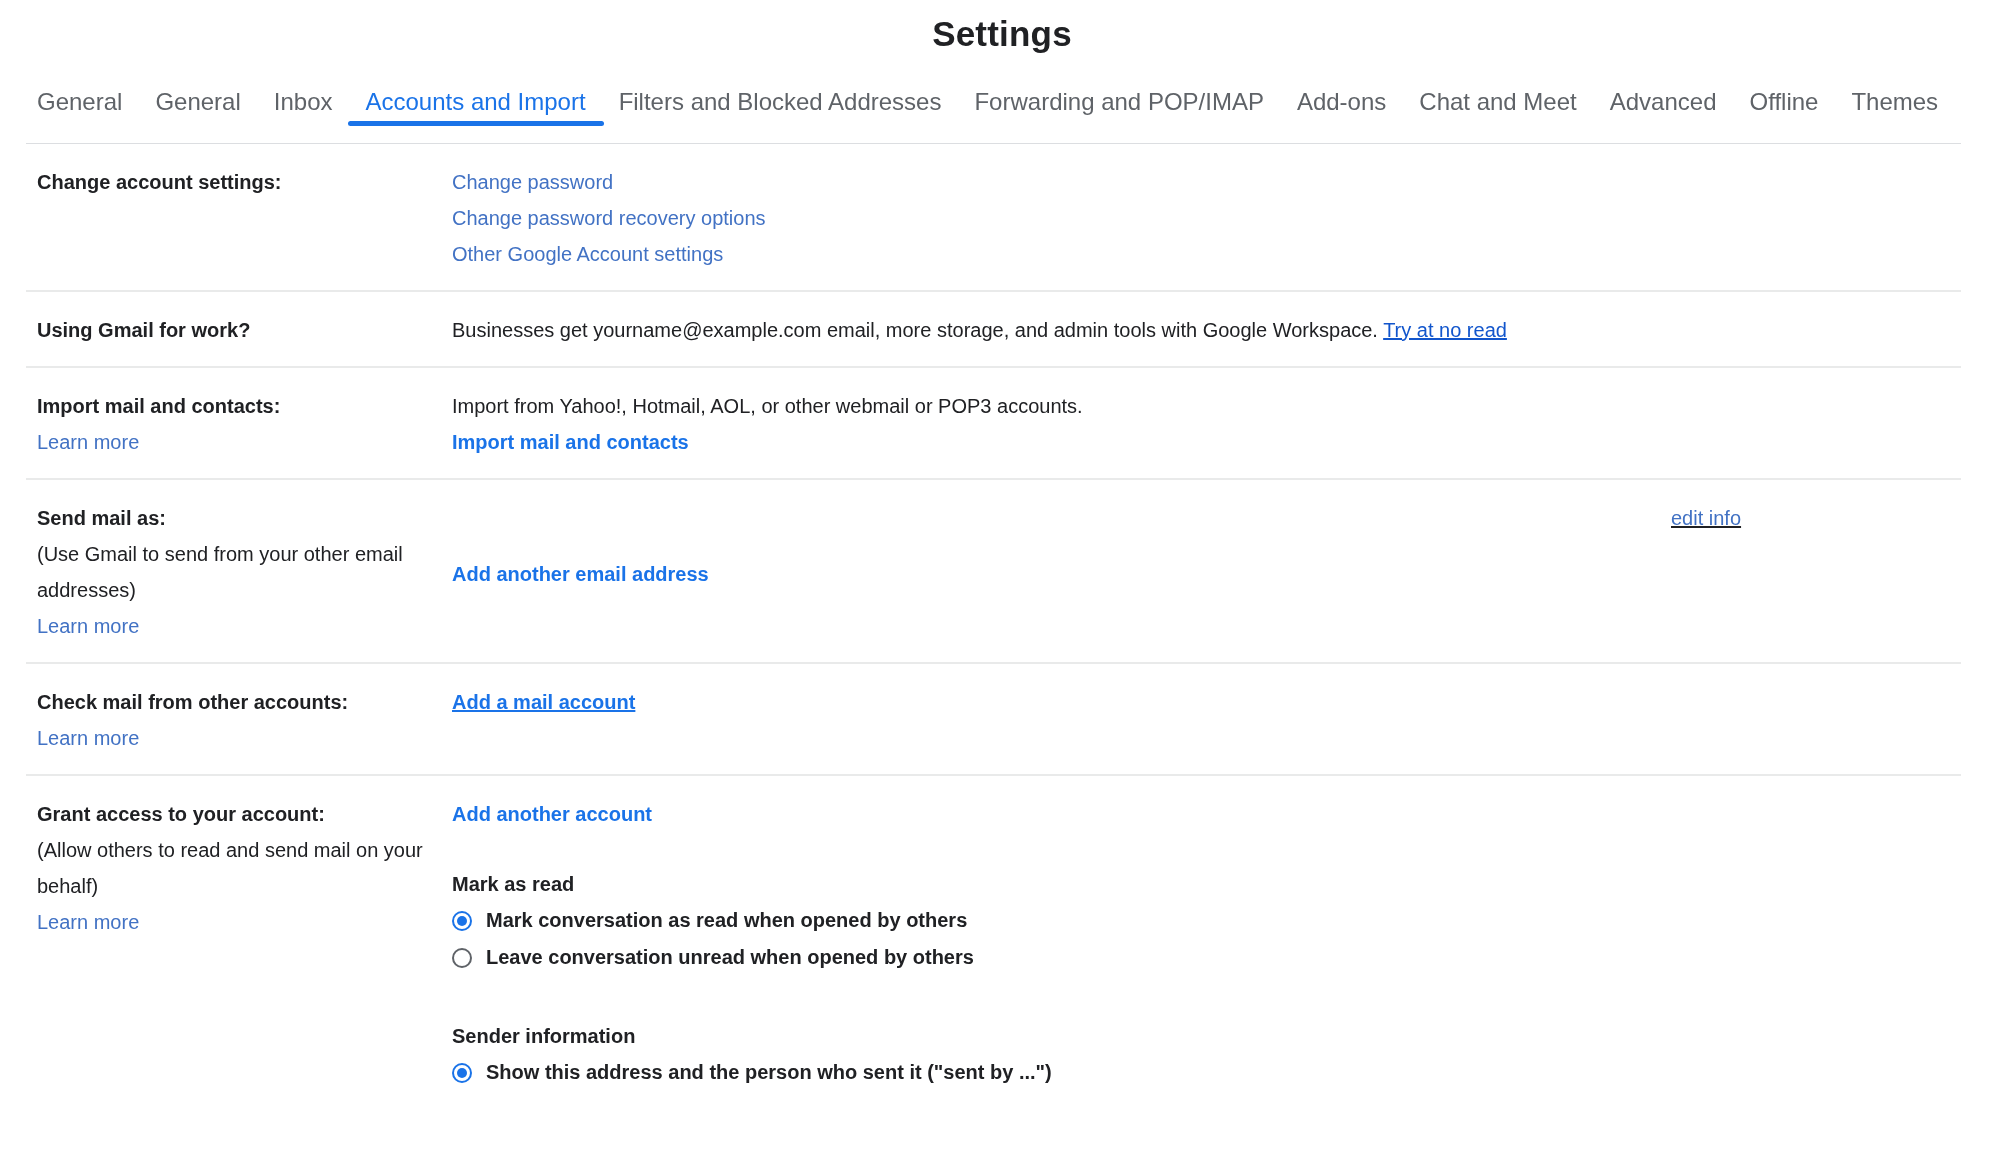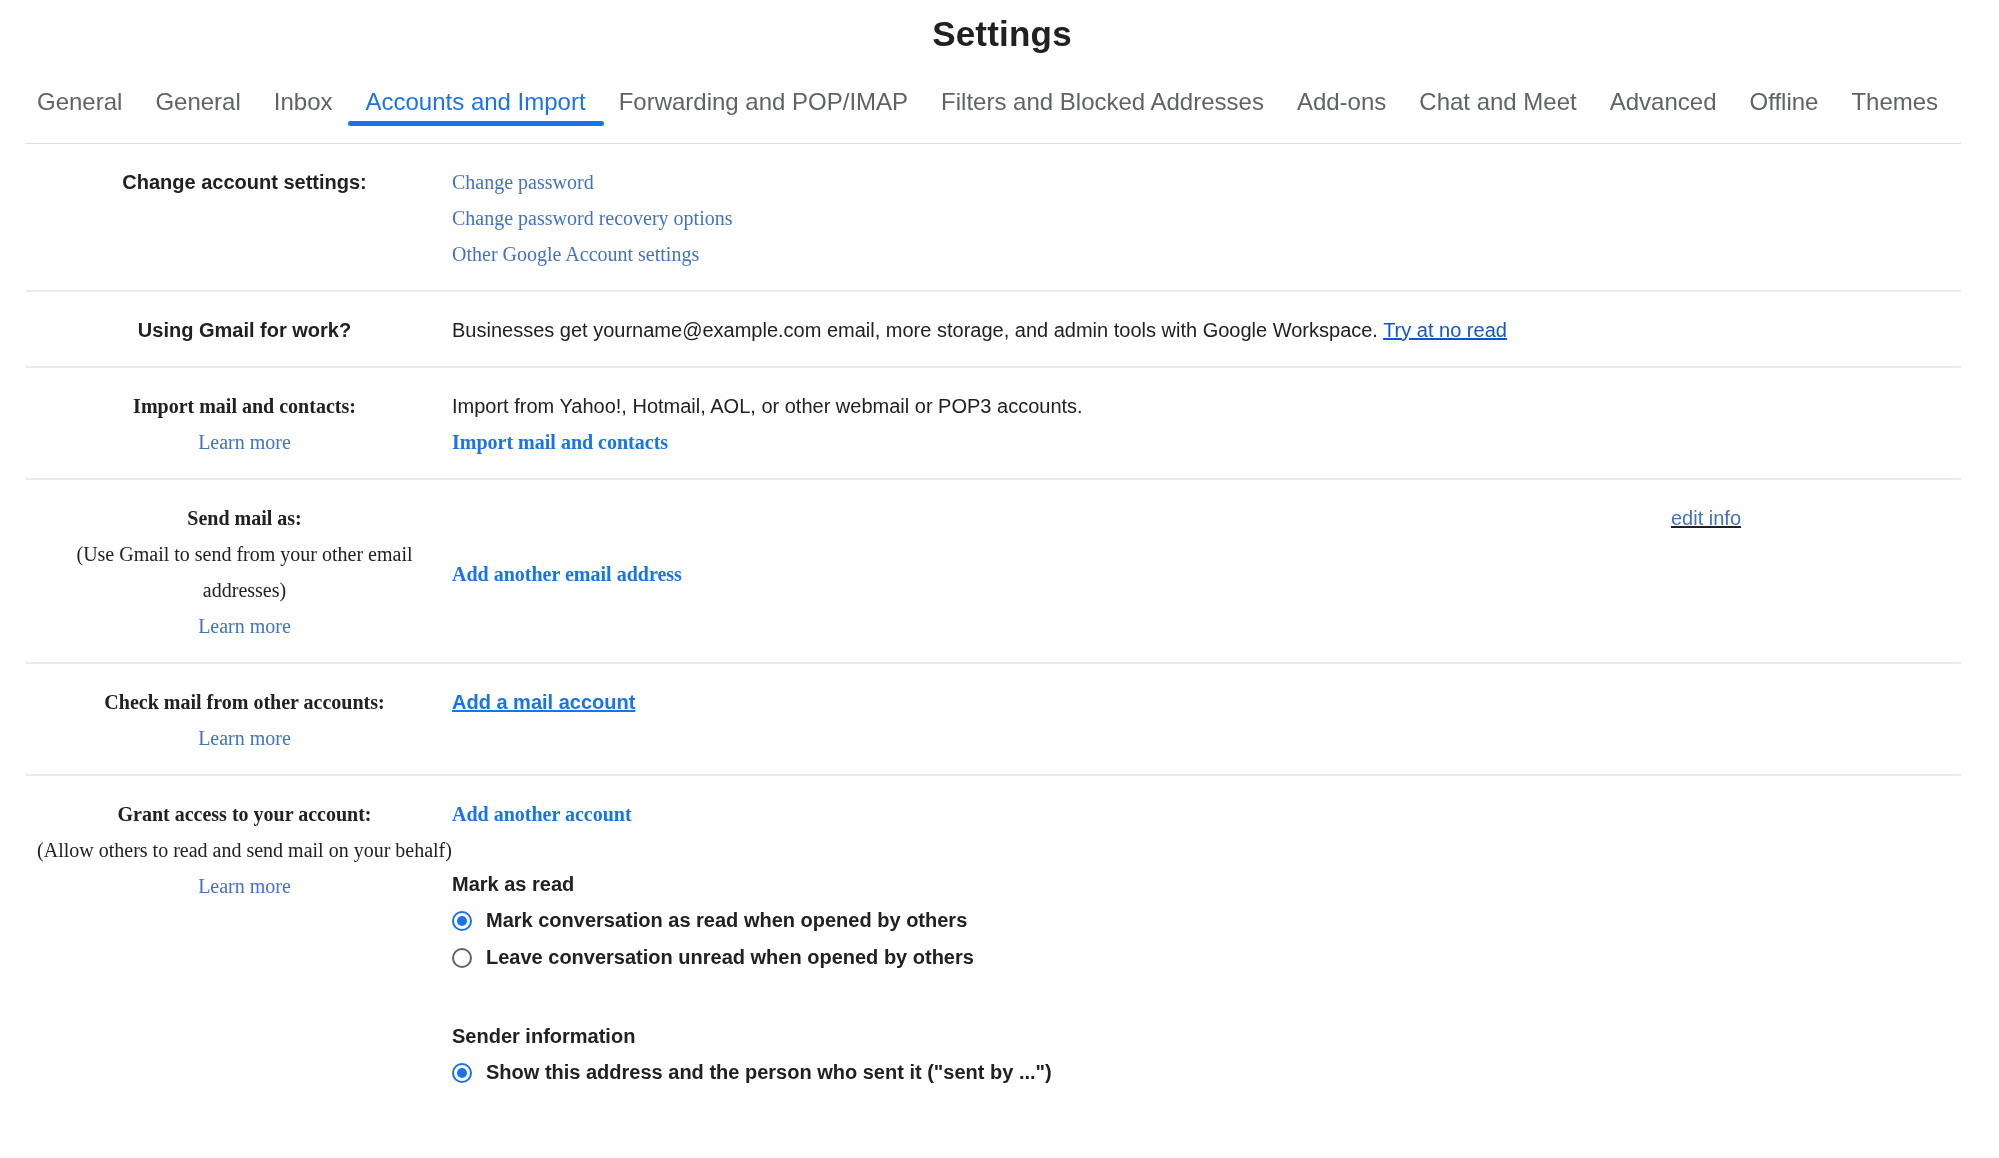--- a/index.html
+++ b/index.html
@@ -49,31 +49,31 @@
   }
   
   .content { margin: 0 38px 0 26px; }
   .settings-row {
     display: flex;
     padding: 20px 0 18px 11px;
     font-size: 20px;
     line-height: 36px;
   }
   .settings-row + .settings-row { border-top: 2px solid #e9eaea; }
-  .row-label { width: 415px; flex-shrink: 0; text-align: center; }
+  .row-label { width: 415px; flex-shrink: 0; }
   .row-label .label { font-weight: 700; color: #202124; }
   .row-content { flex: 1 1 auto; min-width: 0; }
   .row-right { width: 290px; flex-shrink: 0; text-decoration: underline; }
 
   a, .link {
     color: #4272c4;
     text-decoration: none;
     cursor: pointer;
   }
-  .link-block { display: block; font-family: Liberation Serif, serif; }
+  .link-block { display: block; }
   .link-underline { color: #1155cc; text-decoration: underline; }
   .action-link { color: #1a73e8; font-weight: 700; }
   .action-underline { color: #1a73e8; font-weight: 700; text-decoration: underline; }
   .note { color: #202124; }
 
   .mid-offset { margin-top: 56px; }
 
   .group-heading { font-weight: 700; margin-top: 36px; }
   .group-heading.first { margin-top: 34px; }
   .group-heading.second { margin-top: 42px; }
@@ -107,22 +107,22 @@
 </head>
 <body>
 
 <h1 class="page-title">Settings</h1>
 
 <nav class="tabbar">
   <span class="tab">General</span>
   <span class="tab">General</span>
   <span class="tab">Inbox</span>
   <span class="tab active">Accounts and Import</span>
+  <span class="tab">Filters and Blocked Addresses</span>
   <span class="tab">Forwarding and POP/IMAP</span>
-  <span class="tab">Filters and Blocked Addresses</span>
   <span class="tab">Add-ons</span>
   <span class="tab">Chat and Meet</span>
   <span class="tab">Advanced</span>
   <span class="tab">Offline</span>
   <span class="tab">Themes</span>
 </nav>
 
 <main class="content">
 
   <section class="settings-row">

